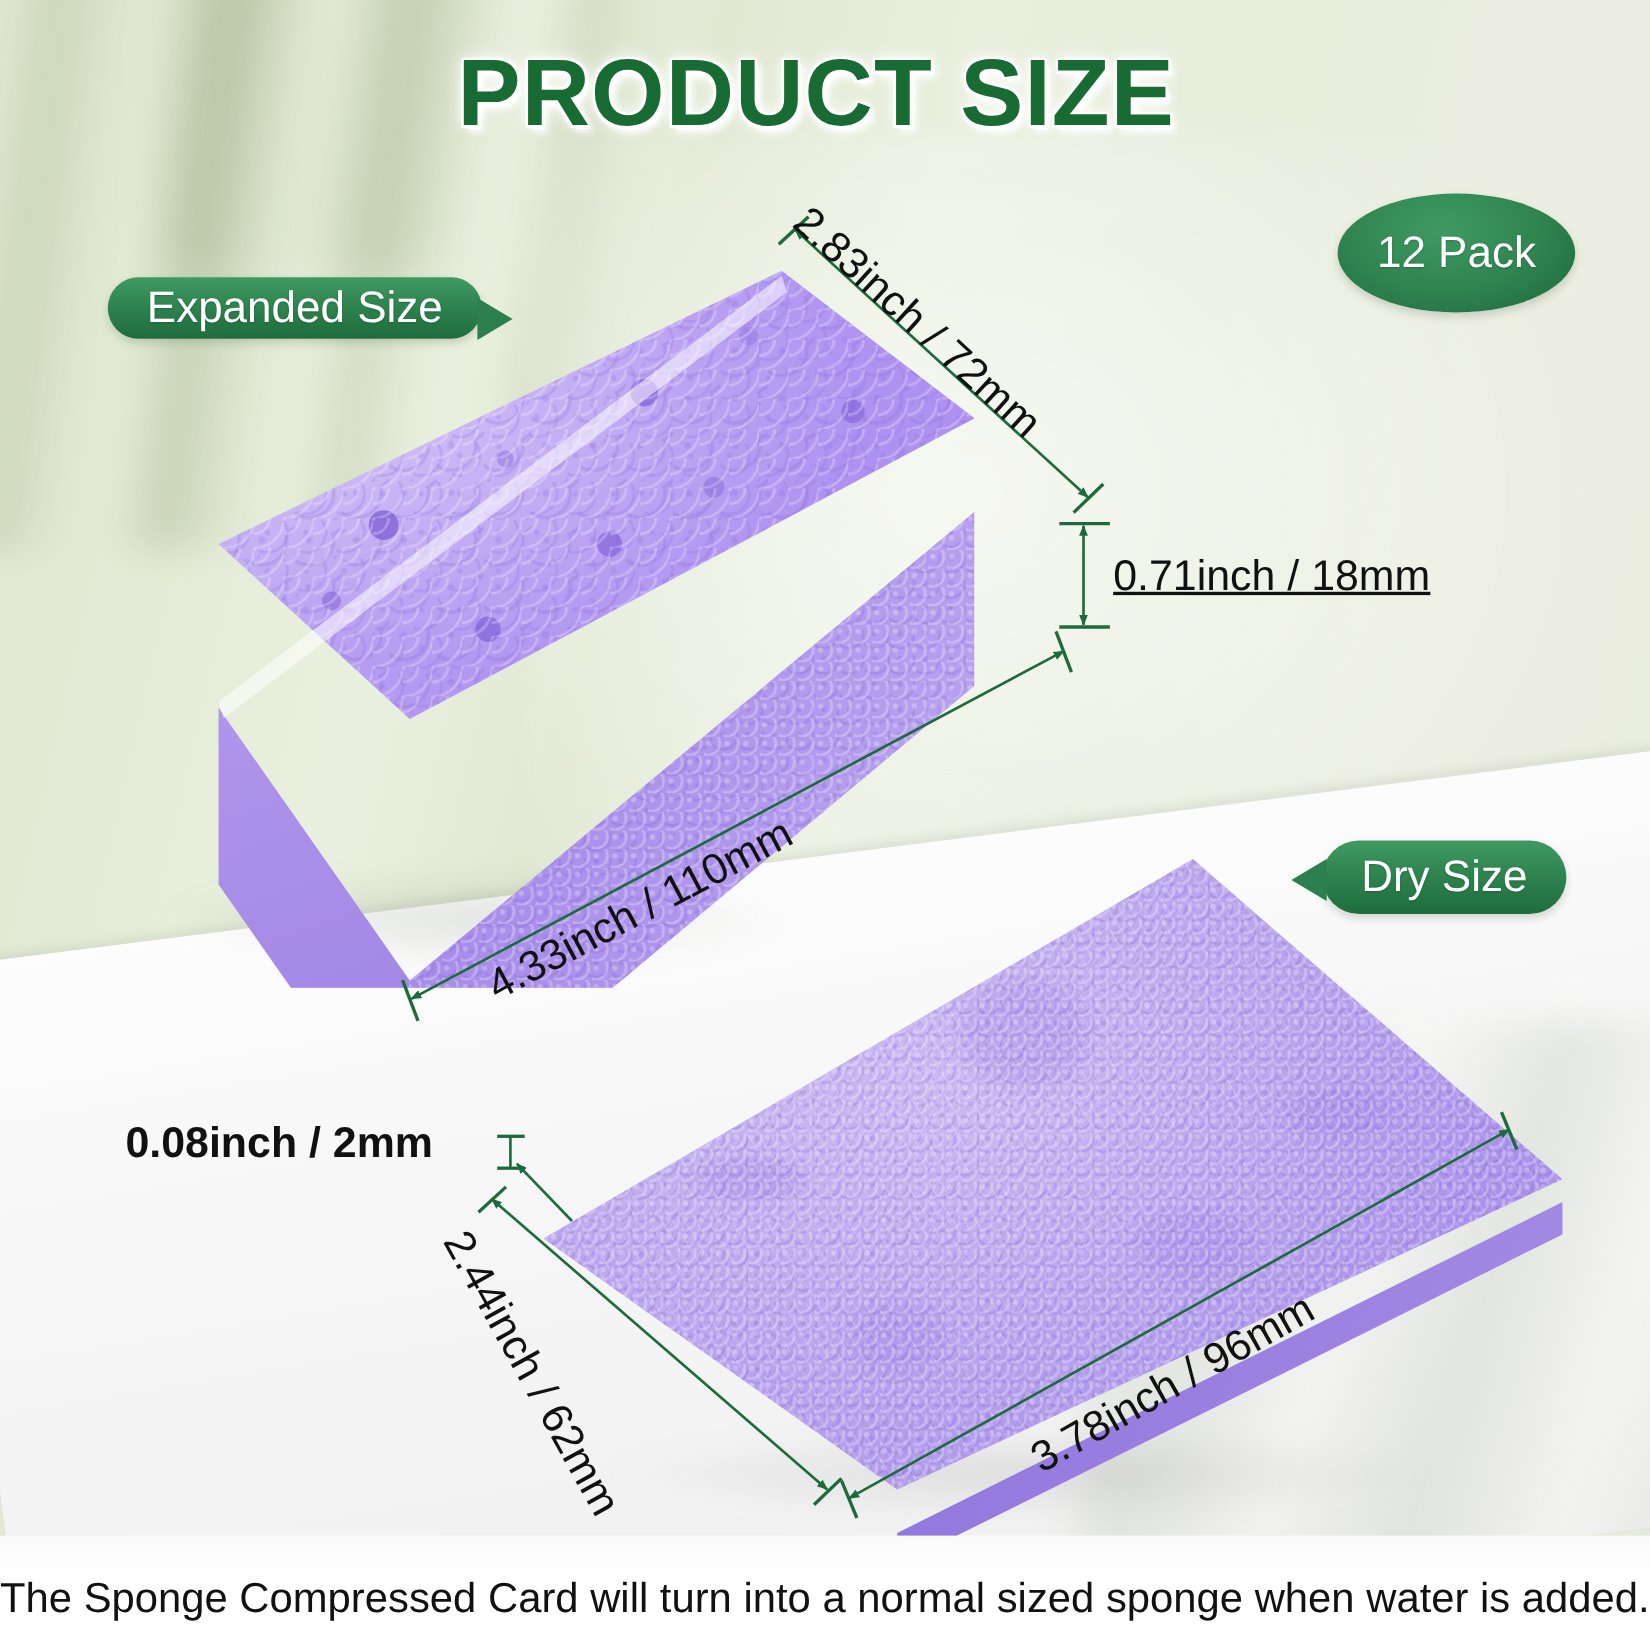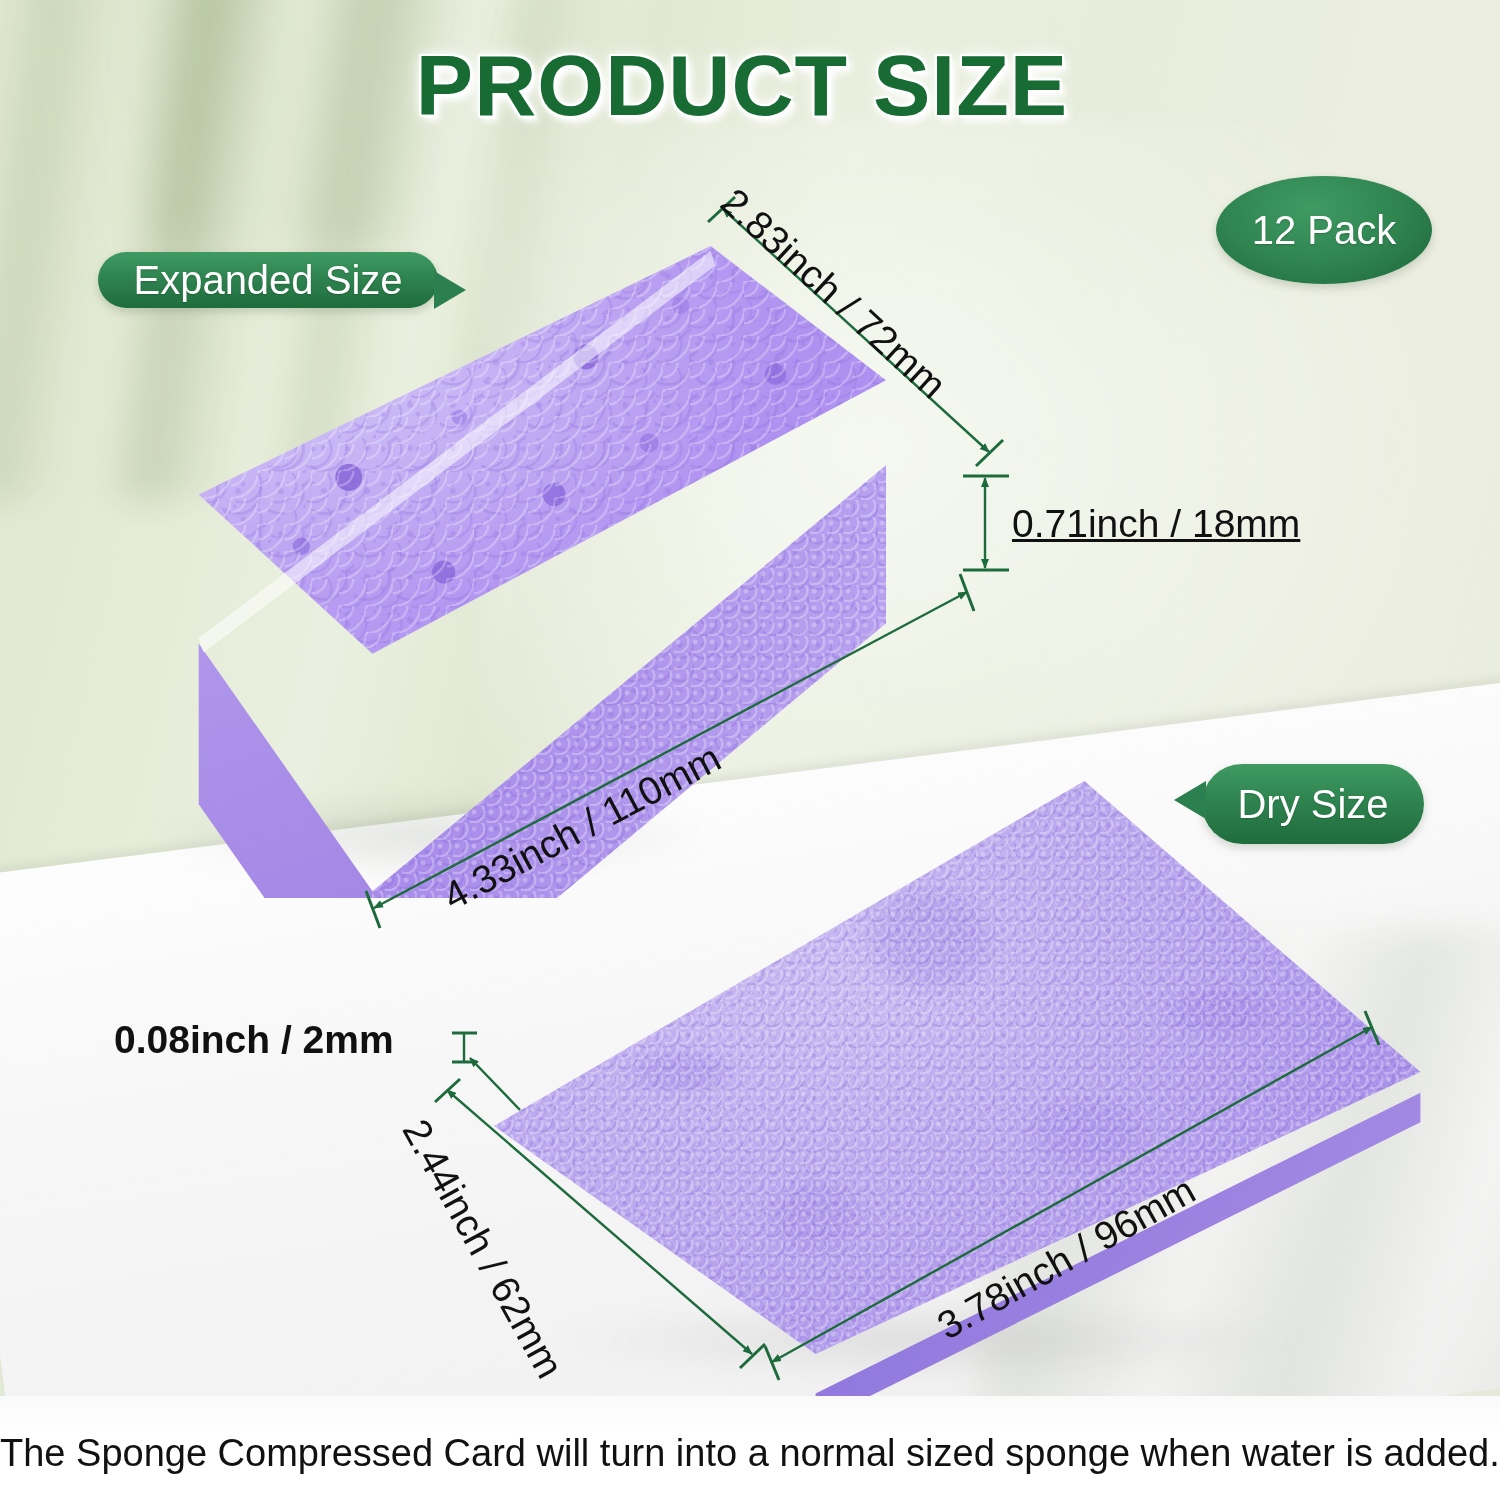--- a/index.html
+++ b/index.html
@@ -150,21 +150,21 @@
   .badge-expanded {
     left: 98px; top: 252px;
     width: 340px; height: 56px;
   }
   .badge-expanded .tail {
     right: -28px; top: 19px;
     border-left: 32px solid #2c8050;
   }
   .badge-dry {
     left: 1202px; top: 764px;
-    width: 222px; height: 80px;
+    width: 222px; height: 67px;
   }
   .badge-dry .tail {
     left: -28px; top: 17px;
     border-right: 32px solid #2c8050;
   }
   .badge-pack {
     left: 1216px; top: 176px;
     width: 216px; height: 108px;
     border-radius: 50% / 50%;
     background: radial-gradient(ellipse at 44% 30%, #3f9a62 0%, #2f8450 52%, #1d6739 100%);

